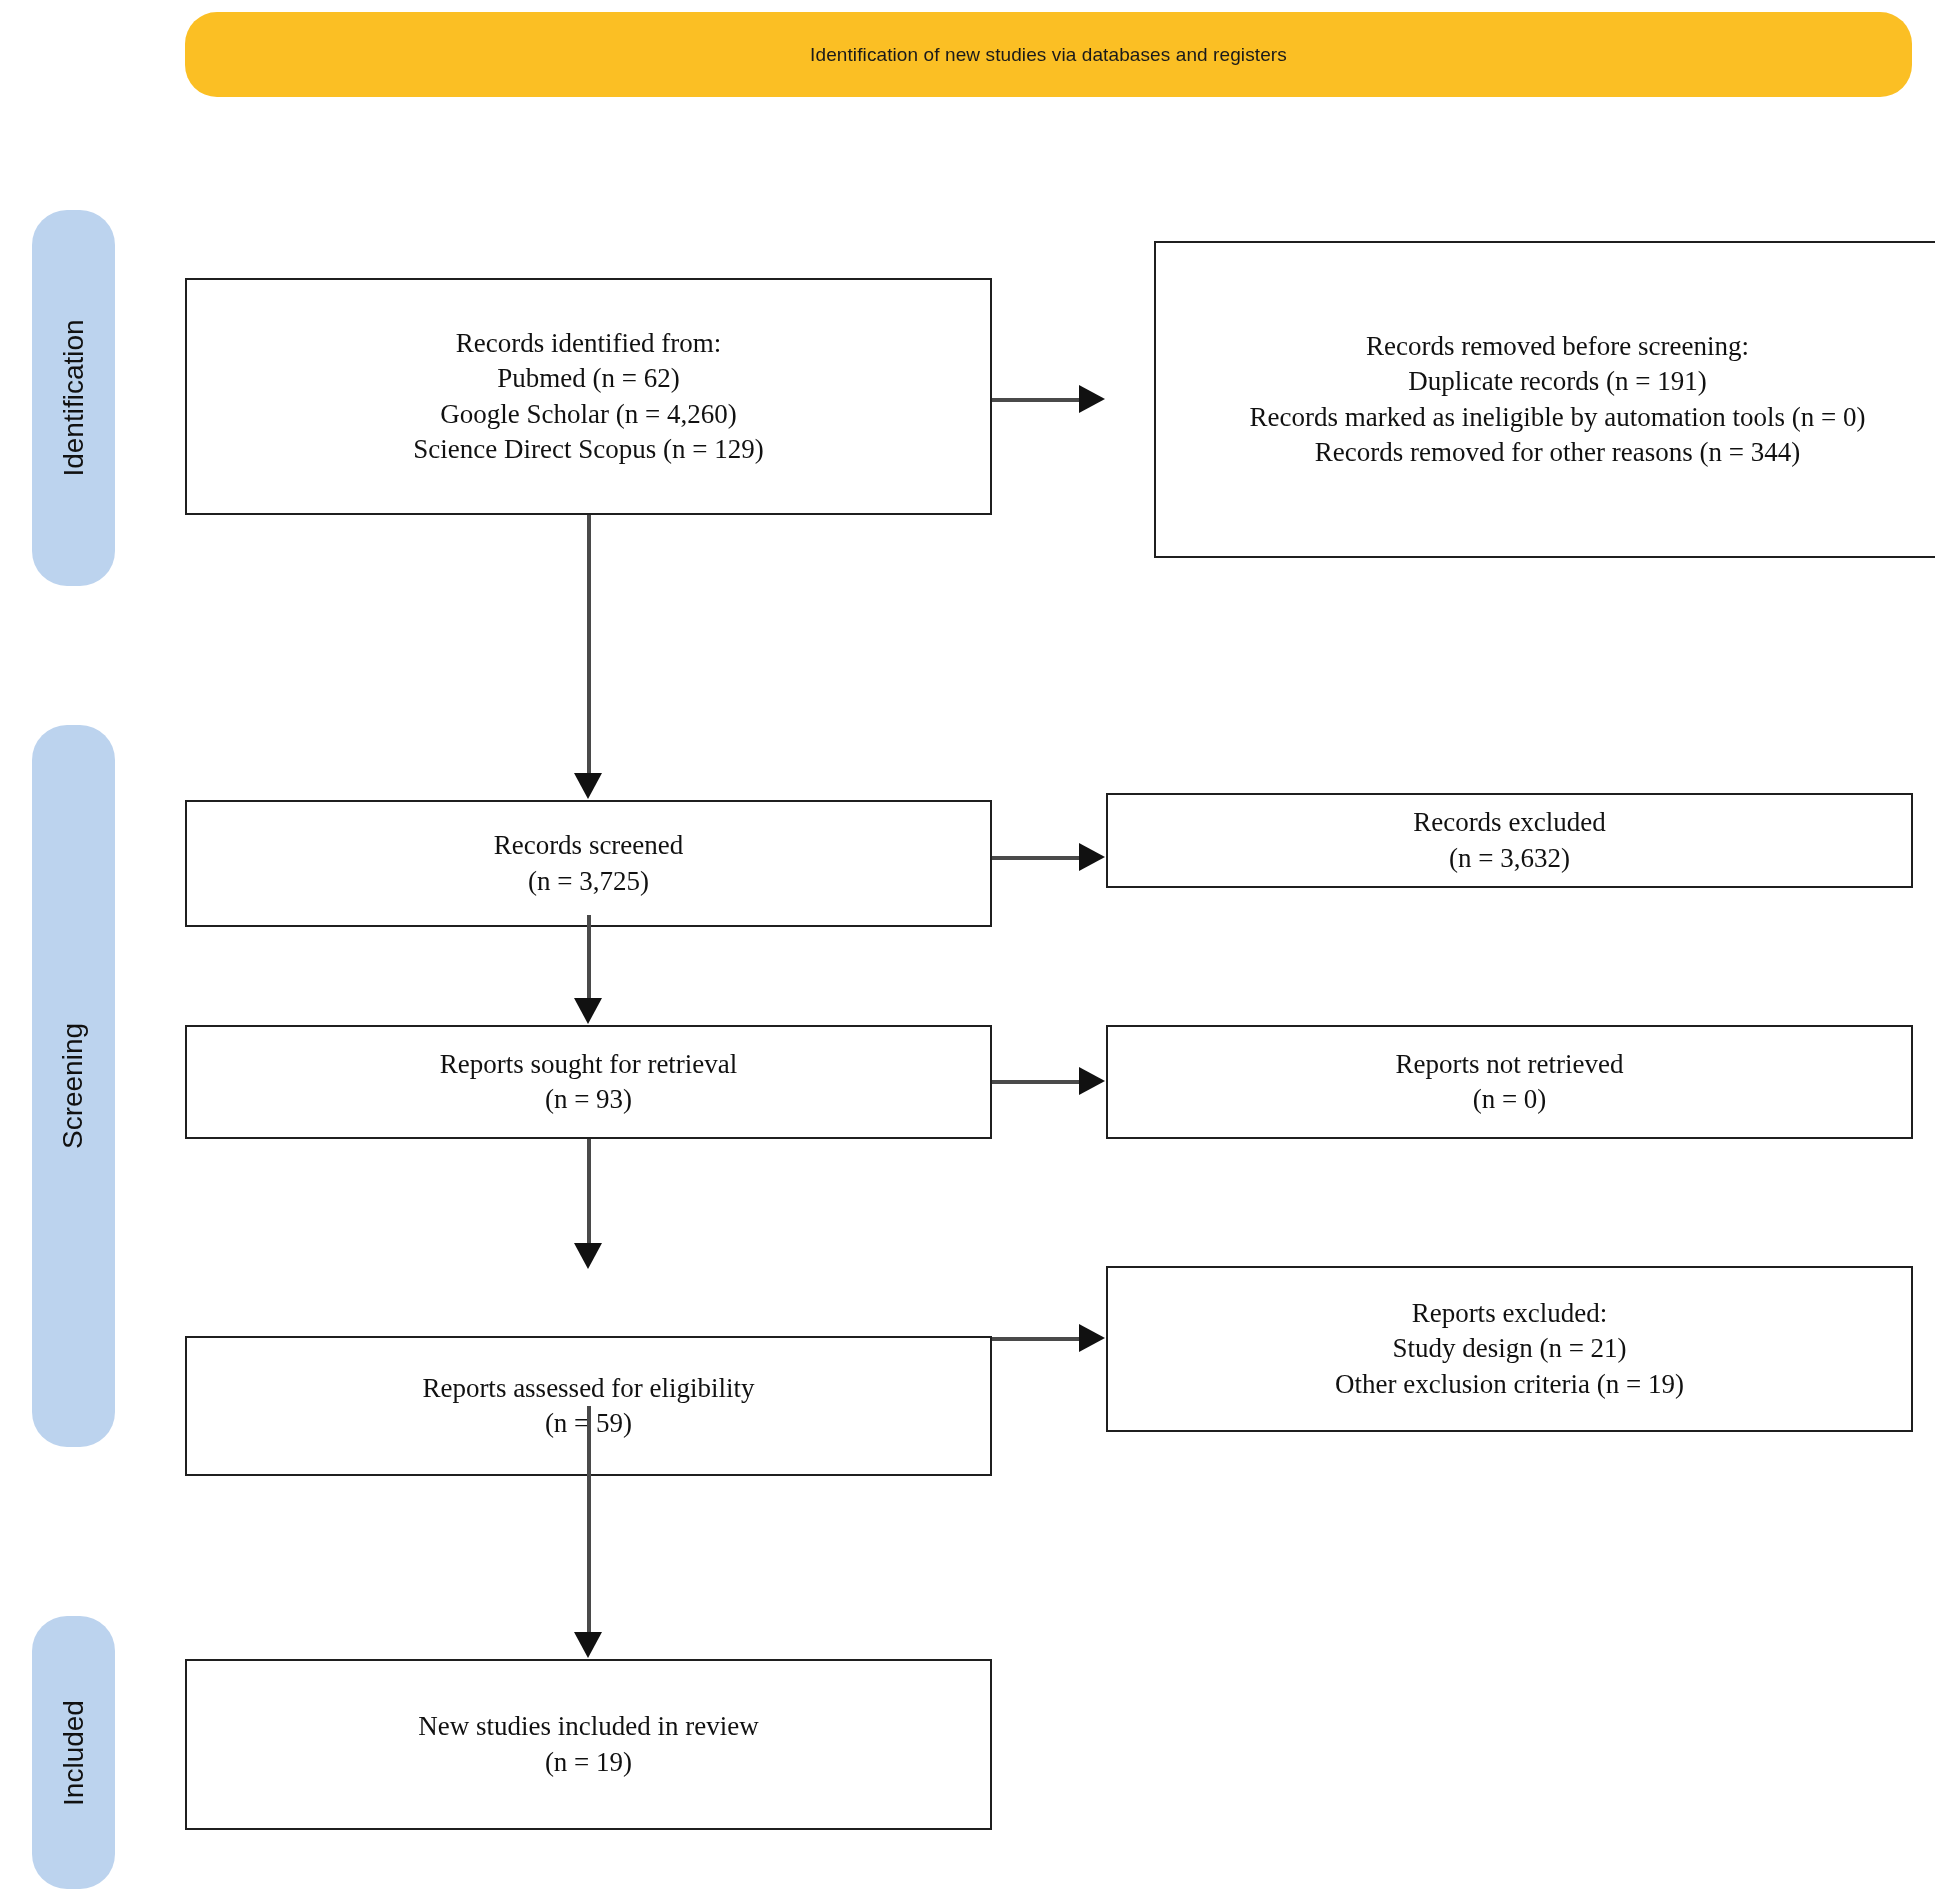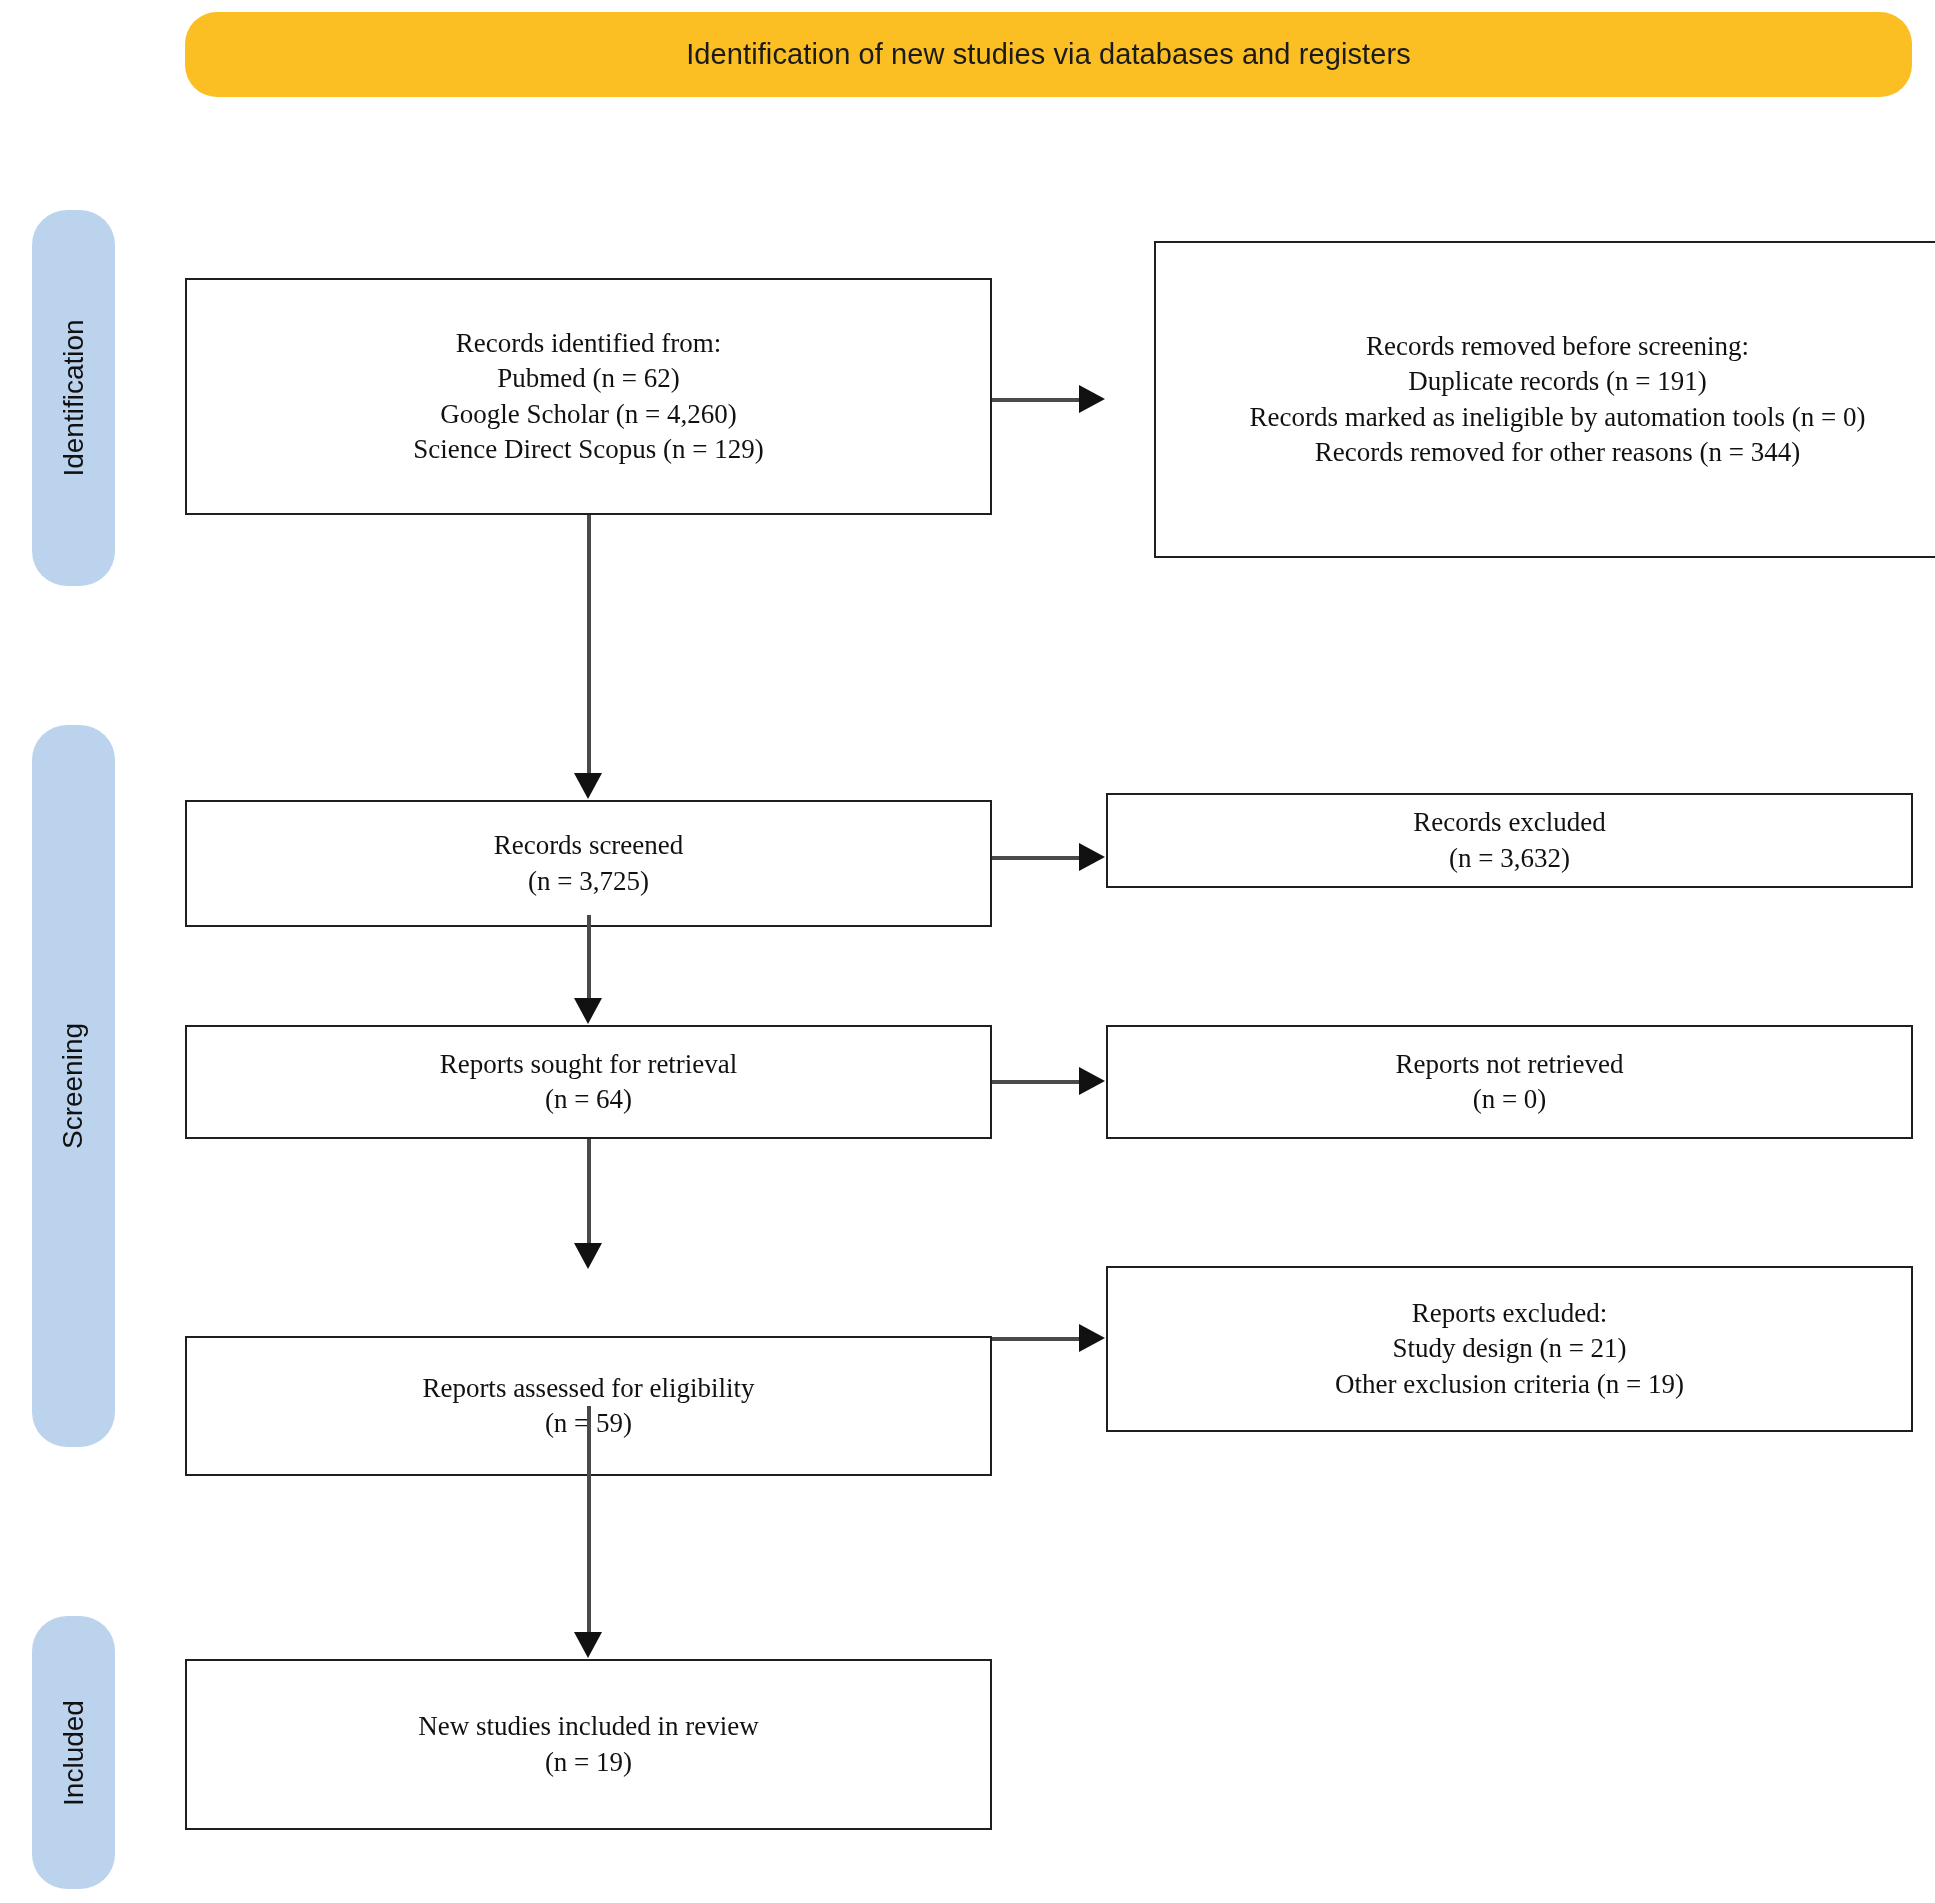--- a/index.html
+++ b/index.html
@@ -27,21 +27,21 @@
     width: 1727px;
     height: 85px;
     background: #fbbf24;
     border-radius: 32px;
     display: flex;
     align-items: center;
     justify-content: center;
     box-sizing: border-box;
   }
   .banner-text {
-    font-size: 29px;
+    font-size: 19px;
     color: #1a1a1a;
     letter-spacing: 0.1px;
     text-align: center;
     line-height: 1.15;
   }
 
   
   .stage-pill {
     position: absolute;
     left: 32px;
@@ -168,21 +168,21 @@
     <div class="flow-text">Records screened
 (n = 3,725)</div>
   </div>
   <div class="flow-box" id="box-excluded">
     <div class="flow-text">Records excluded
 (n = 3,632)</div>
   </div>
 
   <div class="flow-box" id="box-sought">
     <div class="flow-text">Reports sought for retrieval
-(n = 64)</div>
+(n = 93)</div>
   </div>
   <div class="flow-box" id="box-notretr">
     <div class="flow-text">Reports not retrieved
 (n = 0)</div>
   </div>
 
   <div class="flow-box" id="box-assessed">
     <div class="flow-text">Reports assessed for eligibility
 (n = 59)</div>
   </div>

